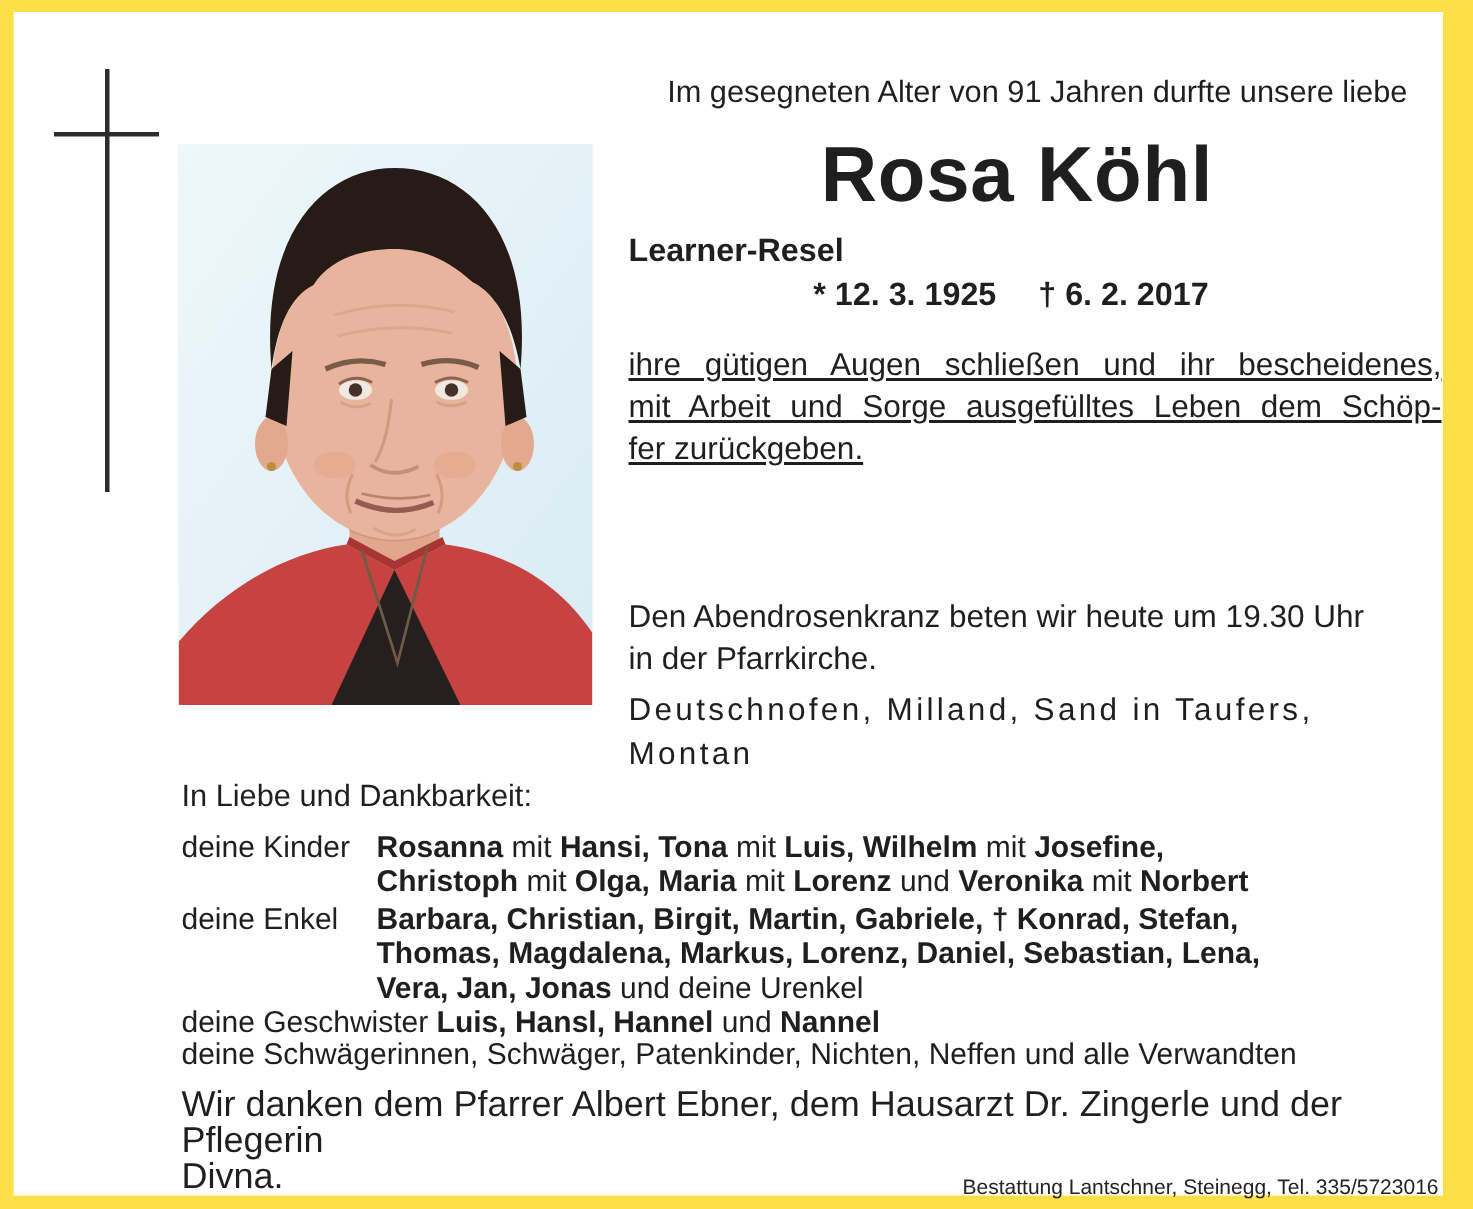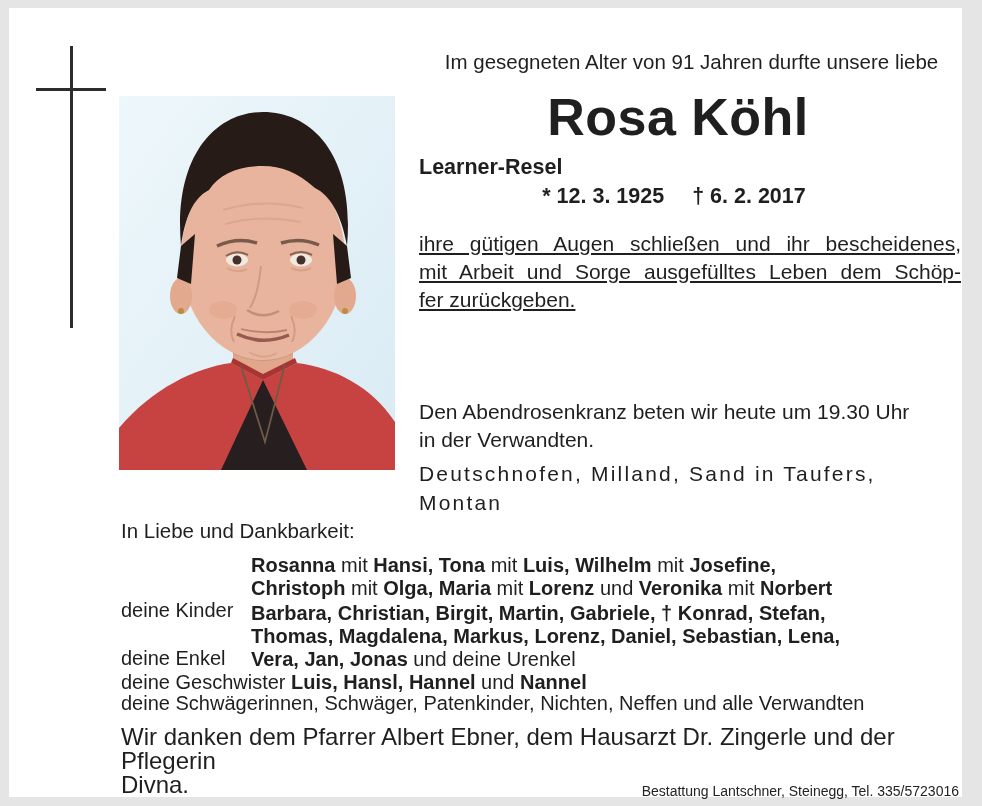--- a/index.html
+++ b/index.html
@@ -1,16 +1,16 @@
 <!DOCTYPE html>
 <html><head>
 <meta charset="utf-8">
 <style>
   html,body{margin:0;padding:0;background:#555;}
-  .page{position:relative;width:982px;height:806px;background:#e5e5e5;font-family:"Liberation Sans",sans-serif;color:#1f1f1f;overflow:hidden;}
+  .page{position:relative;width:982px;height:806px;background:#fde047;font-family:"Liberation Sans",sans-serif;color:#1f1f1f;overflow:hidden;}
   .card{position:absolute;left:9px;top:8px;right:20px;bottom:9px;background:#ffffff;}
 
   
   .cross-v{position:absolute;left:61px;top:38px;width:3px;height:282px;background:#2e2b2c;}
   .cross-h{position:absolute;left:27px;top:80px;width:70px;height:3px;background:#2e2b2c;}
 
   
   .photo{position:absolute;left:110px;top:88px;width:276px;height:374px;background:#e2eff6;overflow:hidden;}
 
   
@@ -26,21 +26,21 @@
   .places{position:absolute;left:410px;top:451px;width:542px;font-size:21px;line-height:29px;letter-spacing:2.2px;}
 
   
   .liebe{position:absolute;left:112px;top:511px;font-size:20.5px;line-height:24px;}
   .famrow{position:absolute;left:112px;width:840px;font-size:20px;}
   .children-row{top:546px;line-height:22.5px;}
   .grandchildren-row{top:594px;line-height:23px;}
   .siblings-row{top:663px;line-height:23px;}
   .inlaws-row{top:684px;line-height:23px;}
   .famrow .names{margin-left:130px;}
-  .famrow .rowlabel{position:absolute;left:0;top:0;margin-top:45px;}
+  .famrow .rowlabel{position:absolute;left:0;top:0;}
   .b{font-weight:bold;}
   .thanks{position:absolute;left:112px;top:717px;width:842px;font-size:24px;line-height:24px;}
   .footer{position:absolute;left:400px;top:775px;width:550px;font-size:14px;line-height:16px;text-align:right;color:#232323;}
 </style>
 </head>
 <body>
 
 <div class="page">
   <div class="card">
 
@@ -121,21 +121,21 @@
 
     <div class="para p1">
       <div class="jl">ihre gütigen Augen schließen und ihr bescheidenes,</div>
       <div class="jl">mit Arbeit und Sorge ausgefülltes Leben dem Schöp-</div>
       <div>fer zurückgeben.</div>
     </div>
 
 
     <div class="para p3">
       <div>Den Abendrosenkranz beten wir heute um 19.30 Uhr</div>
-      <div>in der Verwandten.</div>
+      <div>in der Pfarrkirche.</div>
     </div>
 
     <div class="places">
       <div>Deutschnofen, Milland, Sand in Taufers,</div>
       <div>Montan</div>
     </div>
 
     <div class="liebe">In Liebe und Dankbarkeit:</div>
 
     <div class="famrow children-row">

